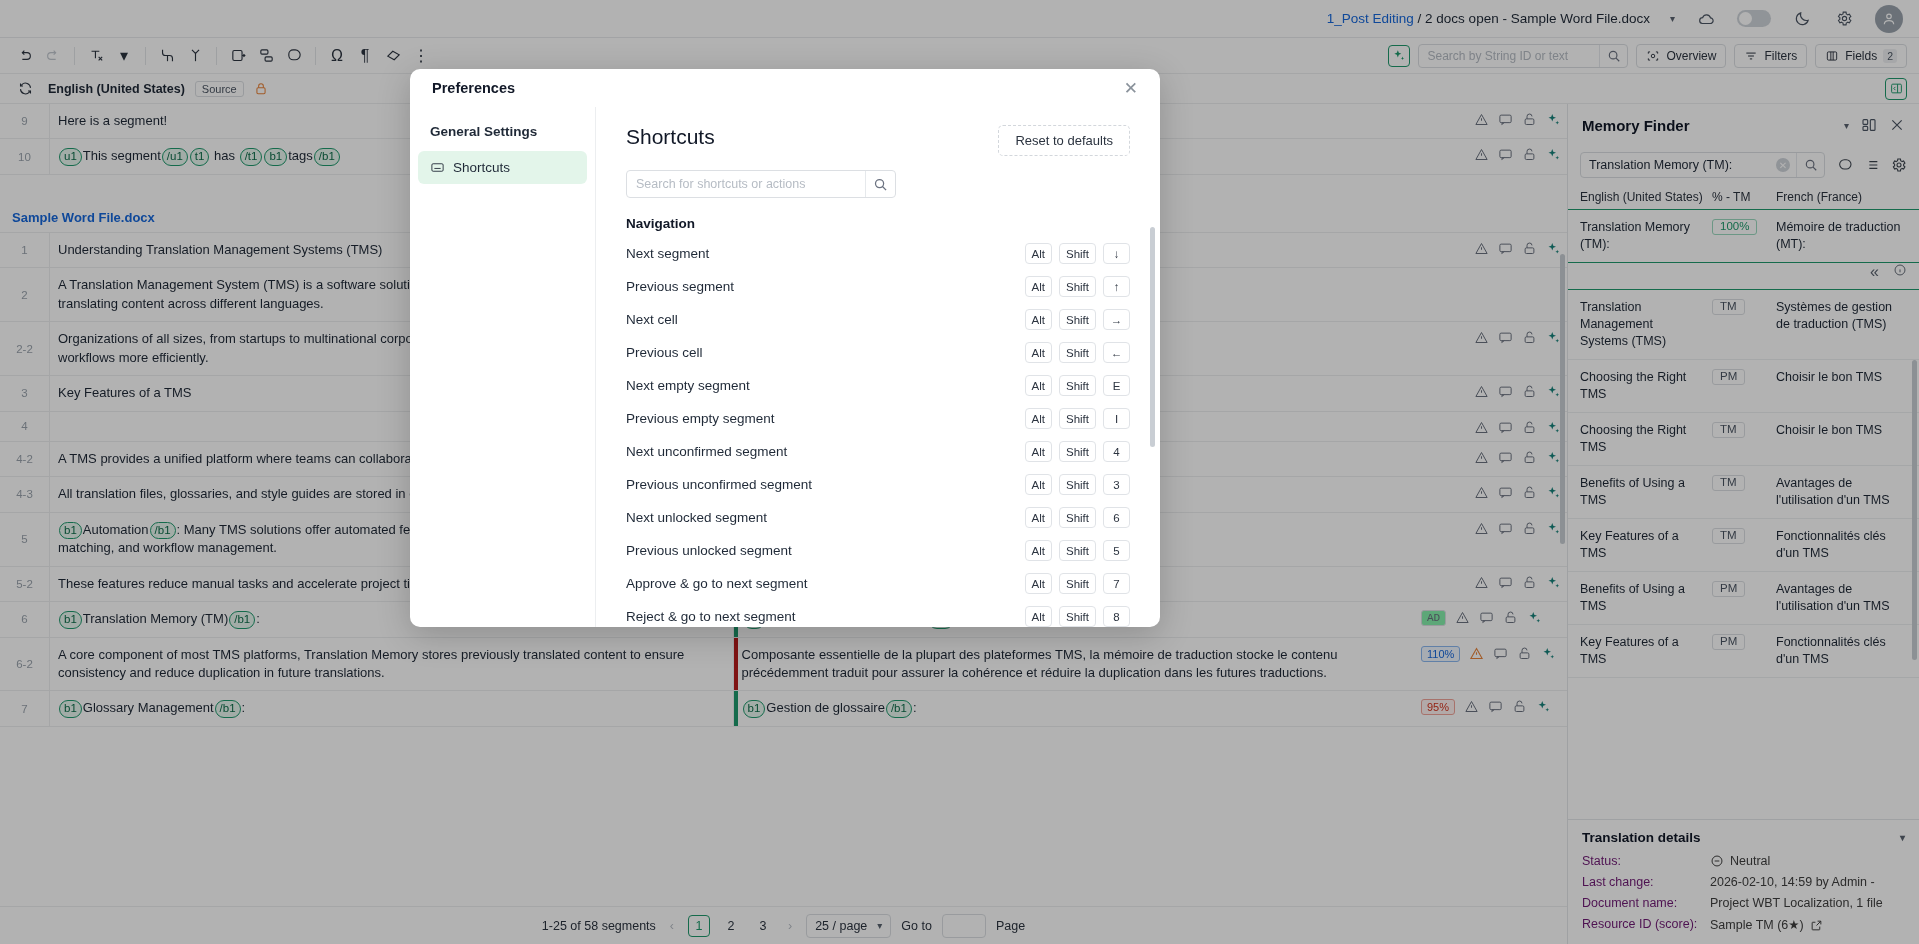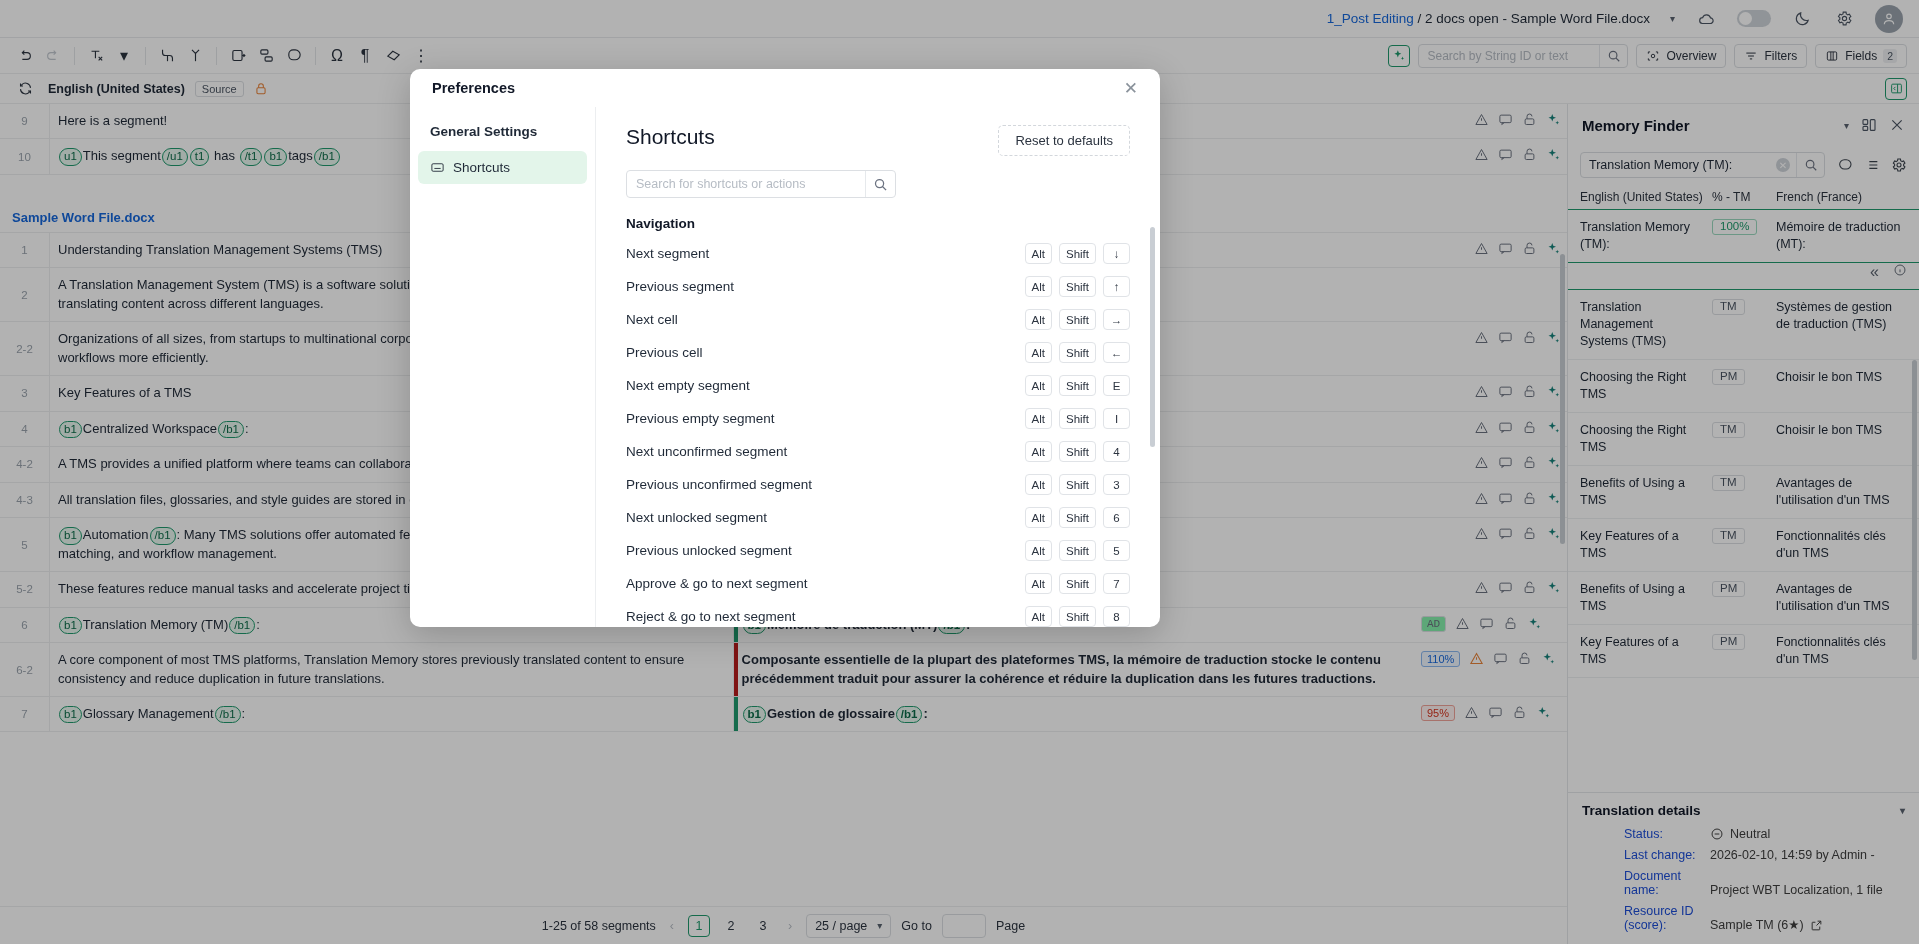--- a/index.html
+++ b/index.html
@@ -116,21 +116,21 @@
   .grid-scroll { flex:1; overflow:hidden; position:relative; }
   .seg-row { display:flex; border-bottom:1px solid #eceef0; min-height:30px; }
   .seg-num {
     width:50px; flex:0 0 50px; font-size:11.5px; color:#9aa3ad;
     display:flex; align-items:center; justify-content:center; border-right:1px solid #eceef0;
   }
   .seg-src, .seg-tgt {
     padding:8px 10px 8px 8px; font-size:13px; color:#1f2937; line-height:1.42;
   }
   .seg-src { flex:1 1 50%; min-width:0; border-right:1px solid #eceef0; }
-  .seg-tgt { flex:1 1 50%; min-width:0; position:relative; padding-left:8px;font-weight:bold; }
+  .seg-tgt { flex:1 1 50%; min-width:0; position:relative; padding-left:8px; }
   .seg-tgt .bar { position:absolute; left:0; top:0; bottom:0; width:4px; }
   .seg-meta { width:150px; flex:0 0 150px; display:flex; align-items:flex-start; gap:9px; padding:8px 10px 0 4px; }
   .match-badge {
     font-size:11px; border-radius:3px; padding:1px 5px; border:1px solid;
   }
   .mb-blue { color:#1668dc; border-color:#8cb8f0; background:#f0f6ff; }
   .mb-red  { color:#d4341f; border-color:#f0a49a; background:#fff3f1; }
   .mb-gray { color:#6b7280; border-color:#dcdfe3; background:#86efac;font-family:Liberation Mono, monospace; }
   .mrow-ic { color:#6b7280; display:flex; gap:9px; align-items:center; }
   .ic-warn-orange { color:#e8833a; }
@@ -211,21 +211,21 @@
   .mf-scroll {
     position:absolute; right:2px; width:5px; background:#c9ced4; border-radius:3px;
   }
   
   .td {
     border-top:1px solid #e4e7ea; padding:10px 14px 12px 14px; flex:0 0 auto;
   }
   .td-head { display:flex; align-items:center; font-size:13.5px; font-weight:bold; color:#111827; }
   .td-head .chev { margin-left:auto; }
   .td-grid { margin-top:9px; display:grid; grid-template-columns:128px 1fr; row-gap:7px; font-size:12.5px; }
-  .td-k { color:#1d4ed8;margin-left:42px; }
+  .td-k { color:#701a75; }
   .td-v { color:#404040; display:flex; align-items:flex-end; gap:6px; }
 
   
   .modal {
     position:absolute; left:410px; top:69px; width:750px; height:558px;
     background:#fff; border-radius:10px; z-index:60;
     box-shadow:0 8px 34px rgba(0,0,0,.20);
     display:flex; flex-direction:column; overflow:hidden;
   }
   .modal-head {
@@ -631,21 +631,20 @@
                   <svg width="15" height="15" viewBox="0 0 24 24" fill="currentColor">
                     <path d="M10 3l1.6 4.4L16 9l-4.4 1.6L10 15l-1.6-4.4L4 9l4.4-1.6z"></path>
                     <path d="M18 14l.8 2.2L21 17l-2.2.8L18 20l-.8-2.2L15 17l2.2-.8z"></path>
                   </svg>
                 </span>
               </span>
             </div>
           </div>
           <div class="seg-row">
             <div class="seg-num">4</div>
-            <div class="seg-src"><span class="tg">b1</span>Centralized Workspace<span class="tg">/b1</span>:</div>
             <div class="seg-tgt"><span></span></div>
             <div class="seg-meta">
               <span style="min-width: 44px;"></span>
               <span class="mrow-ic">
                 <span>
                   <svg width="15" height="15" viewBox="0 0 24 24" fill="none" stroke="currentColor" stroke-width="1.6">
                     <path d="M12 4l9 16H3z"></path>
                     <path d="M12 10v4M12 17h.01"></path>
                   </svg>
                 </span>

